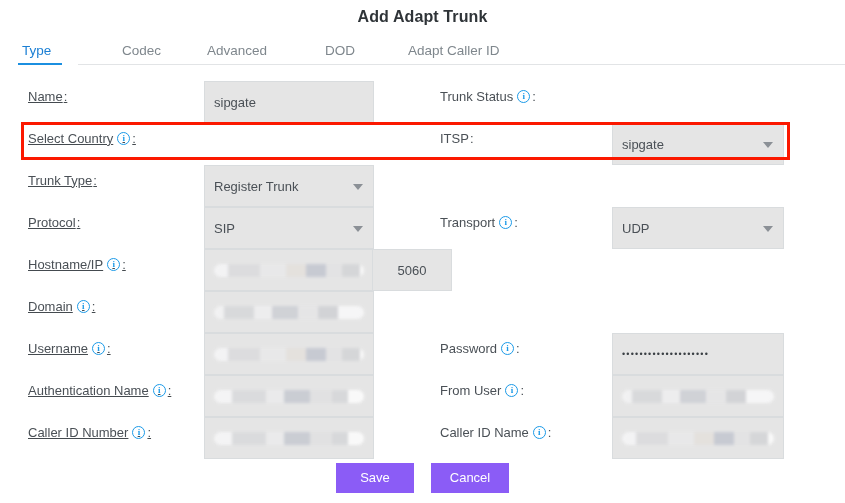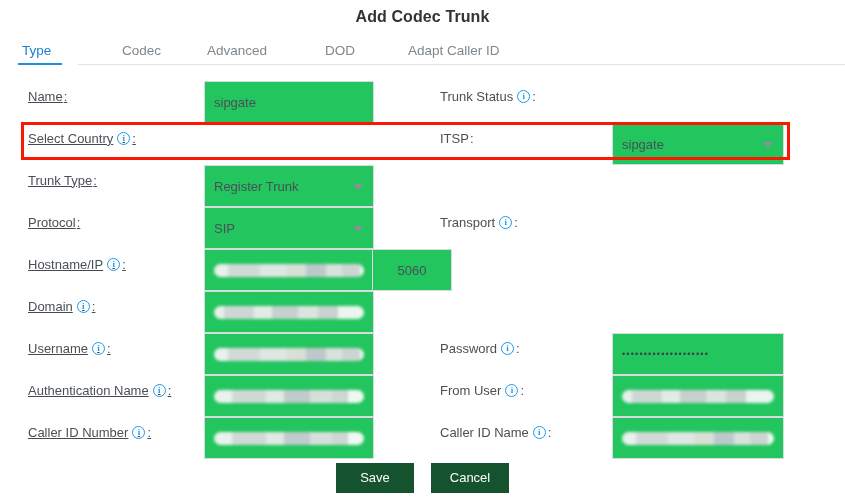--- a/index.html
+++ b/index.html
@@ -115,21 +115,21 @@
     font-family: "Liberation Serif", serif;
     cursor: help;
   }
 
   
   .field {
     position: absolute;
     top: 6px;
     height: 42px;
     border: 1px solid #d9dcde;
-    background: #22c55e;
+    background: #e5e5e5;
     display: flex;
     align-items: center;
     padding: 0 9px;
     font-size: 13px;
     color: #4a5056;
   }
   .field.left-col  { left: 204px; width: 170px; }
   .field.right-col { left: 612px; width: 172px; }
   .field.port      { left: 372px; width: 80px; justify-content: center; }
 
@@ -223,37 +223,37 @@
   .btnbar {
     position: absolute;
     left: 0;
     right: 0;
     top: 463px;
     display: flex;
     justify-content: center;
     gap: 17px;
   }
   .btn {
-    background: #14532d;
+    background: #8b5cf6;
     color: #ffffff;
     border: none;
     font-family: "Liberation Sans", sans-serif;
     font-size: 13px;
     width: 78px;
     height: 30px;
     cursor: pointer;
     line-height: 30px;
     text-align: center;
     padding: 0;
   }
 </style>
 </head>
 <body>
 
-<div class="dialog-title">Add Codec Trunk</div>
+<div class="dialog-title">Add Adapt Trunk</div>
 
 <div class="tabbar">
   <div class="tab tab-basic active">Type</div>
   <div class="tab tab-codec">Codec</div>
   <div class="tab tab-advanced">Advanced</div>
   <div class="tab tab-dod">DOD</div>
   <div class="tab tab-adapt">Adapt Caller ID</div>
 </div>
 
 <div class="form">
@@ -324,20 +324,24 @@
       <span class="caret"></span>
     </div>
 
     <div class="cell cell-right">
       <span class="label">
           <span>Transport</span>
           <i class="info-icon">i</i>
           <span class="colon">:</span>
         </span>
     </div>
+    <div class="field right-col">
+      <span class="val">UDP</span>
+      <span class="caret"></span>
+    </div>
   </div>
 
   <div class="row">
     <div class="cell cell-left">
       <span class="label">
           <span>Hostname/IP</span>
           <i class="info-icon">i</i>
           <span class="colon">:</span>
         </span>
     </div>

